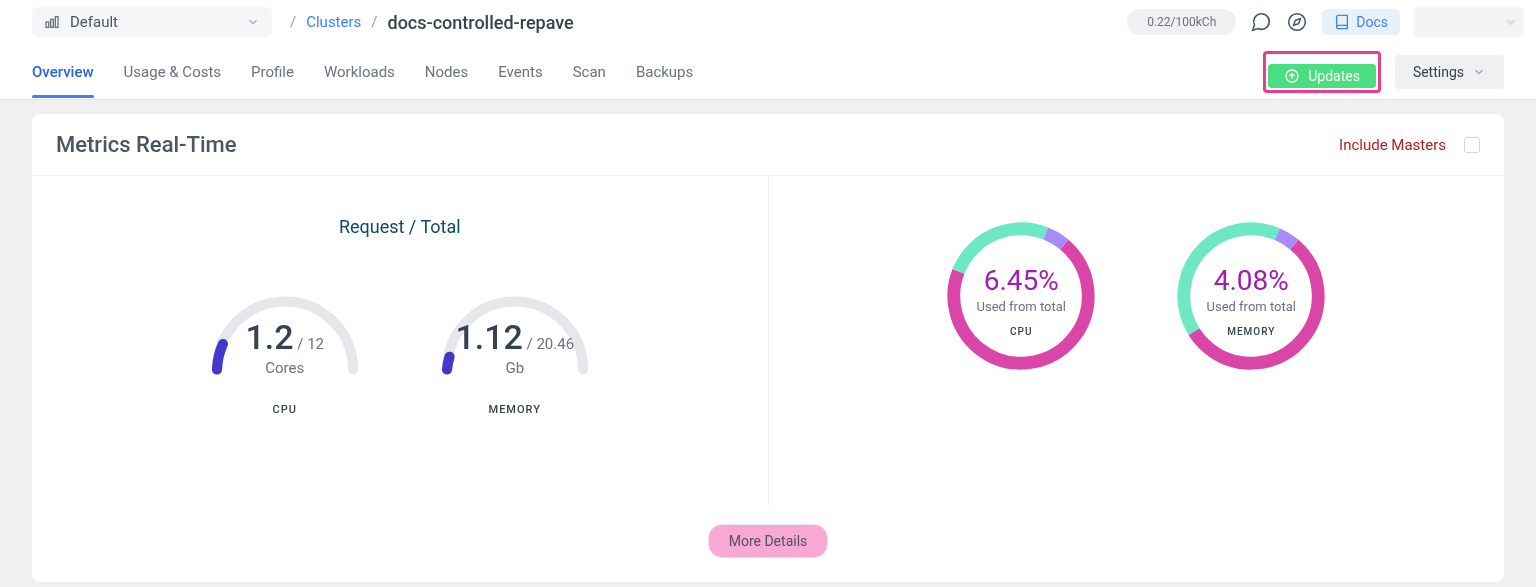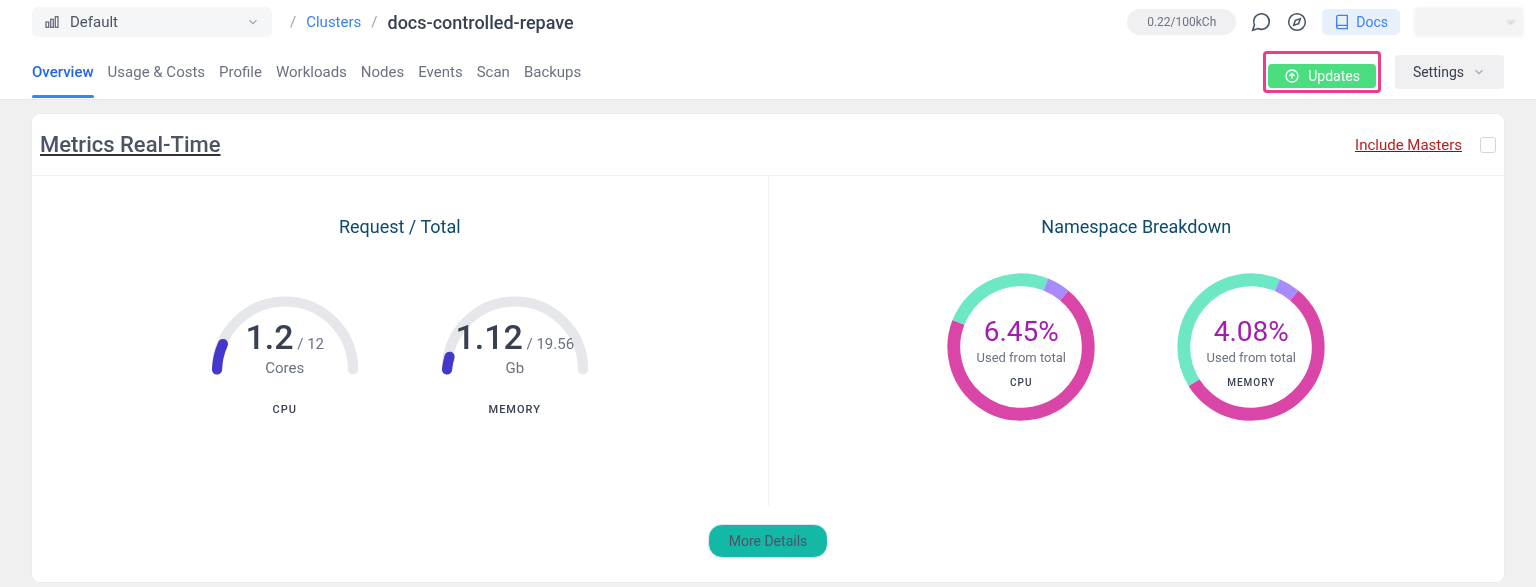--- a/index.html
+++ b/index.html
@@ -17,32 +17,32 @@
 .crumb-link { color: #3b82f6; cursor: pointer; }
 .crumb-current { color: #374151; font-weight: 500; font-size: 18px; }
 .top-right { margin-left: auto; display: flex; align-items: center; gap: 14px; }
 .pill { background: #f0f0f3; border-radius: 16px; padding: 6px 20px; font-size: 12px; color: #6b7280; }
 .icon-btn { width: 22px; height: 22px; display:flex; align-items:center; justify-content:center; color:#475569; cursor:pointer; }
 .docs-btn { display:flex; align-items:center; gap:6px; background:#e8f1fb; color:#3b82f6; padding:5px 12px; border-radius:5px; font-size:14px; cursor:pointer; }
 .account-blur { width:110px; height:30px; background:#f4f4f4; border-radius:4px; filter: blur(1px); display:flex; align-items:center; justify-content:flex-end; padding-right:6px; }
 
 
 .tabsrow { display:flex; align-items:center; height:56px; background:#fff; padding:0 32px; border-bottom:1px solid #e5e7eb; }
-.tabs { display:flex; gap:14px;text-align:center; }
+.tabs { display:flex; gap:30px;text-align:center; }
 .tab { color:#6b7280; font-size:15px; padding:16px 0; cursor:pointer; position:relative; }
 .tab.active { color:#2563eb; font-weight:500; }
 .tab.active::after { content:""; position:absolute; bottom:-1px; left:0; right:0; height:3px; background:#3b82f6; border-radius:2px; }
 .tabs-right { margin-left:auto; display:flex; align-items:center; gap:14px; }
 .updates-wrap { border:3px solid #e83e8c; border-radius:4px; padding:2px; }
 .updates-btn { display:flex; align-items:center; gap:8px; background:#4ade80; color:#fff; padding:4px 16px; border-radius:4px; font-size:14px; cursor:pointer;margin-top:8px; }
 .settings-btn { display:flex; align-items:center; gap:8px; background:#f0f0f3; color:#374151; padding:9px 18px; border-radius:4px; font-size:14px; cursor:pointer; }
 
 
 .card { margin:14px 32px 0 32px; background:#fff; border-radius:8px; box-shadow:0 0 2px rgba(0,0,0,.05); }
-.card-header { display:flex; padding:18px 8px; border-bottom:1px solid #f0f0f0;text-decoration:underline; }
+.card-header { display:flex; padding:18px 24px; border-bottom:1px solid #f0f0f0; }
 .card-title { font-size:22px; font-weight:500; color:#4b5563; }
 .include-masters { margin-left:auto; display:flex; align-items:center; gap:18px; font-size:15px; color:#b91c1c; }
 .checkbox { width:16px; height:16px; border:1px solid #d1d5db; border-radius:3px; cursor:pointer; }
 
 .metrics-body { display:flex; height:330px; }
 .metrics-left, .metrics-right { flex:1; display:flex; flex-direction:column; align-items:center; padding-top:40px; position:relative; }
 .metrics-left { border-right:1px solid #f0f0f0; }
 .section-title { font-size:18px; color:#0c4a6e; margin-bottom:30px; }
 
 .gauges { display:flex; gap:60px; }
@@ -55,21 +55,21 @@
 
 .donuts { display:flex; gap:70px; }
 .donut { display:flex; flex-direction:column; align-items:center; position:relative; }
 .donut-svg { width:160px; height:160px; }
 .donut-center { position:absolute; top:48px; width:100%; text-align:center; }
 .donut-pct { font-size:28px; font-weight:400; color:#a21caf; }
 .donut-sub { font-size:13px; color:#6b7280; margin-top:2px; }
 .donut-label { font-size:10px; letter-spacing:1px; color:#374151; margin-top:8px; font-weight:500; position:absolute; top:102px; width:100%; text-align:center; }
 
 .more-details { display:flex; justify-content:center; padding:18px 0 24px 0; }
-.more-btn { border:1px solid #e5e7eb; background:#14b8a6; padding:8px 20px; border-radius:14px; font-size:14px; color:#4b5563; cursor:pointer; }
+.more-btn { border:1px solid #e5e7eb; background:#f9a8d4; padding:8px 20px; border-radius:14px; font-size:14px; color:#4b5563; cursor:pointer; }
 </style>
 </head>
 <body>
 
 <div class="topbar">
   <div class="project-select">
     <div class="project-select-left">
       <svg class="project-icon" viewBox="0 0 24 24" fill="none" stroke="currentColor" stroke-width="2">
           <rect x="3" y="12" width="4" height="8"></rect>
           <rect x="10" y="8" width="4" height="12"></rect>
@@ -173,30 +173,29 @@
           <div class="gauge-label">CPU</div>
         </div>
 
         <div class="gauge">
           <svg class="gauge-svg" viewBox="0 0 200 140">
             <path d="M 20 120 A 80 80 0 1 1 180 120" stroke="#e5e7eb" stroke-width="12" fill="none" stroke-linecap="round"></path>
             <path d="M 20 120 A 80 80 0 0 1 23 105" stroke="#4338ca" stroke-width="12" fill="none" stroke-linecap="round"></path>
           </svg>
           <div class="gauge-vals">
             <span class="gauge-main">1.12</span>
-            <span>/ 19.56</span>
+            <span>/ 20.46</span>
             <div class="gauge-unit">Gb</div>
           </div>
           <div class="gauge-label">MEMORY</div>
         </div>
       </div>
     </div>
 
     <div class="metrics-right">
-      <div class="section-title">Namespace Breakdown</div>
       <div class="donuts">
 
         <div class="donut">
           <svg class="donut-svg" viewBox="0 0 100 100">
             <circle cx="50" cy="50" r="42" fill="none" stroke="#d946a7" stroke-width="8" stroke-dasharray="184 264" stroke-dashoffset="0" transform="rotate(-50 50 50)"></circle>
             <circle cx="50" cy="50" r="42" fill="none" stroke="#6ee7c5" stroke-width="8" stroke-dasharray="66 264" stroke-dashoffset="-184" transform="rotate(-50 50 50)"></circle>
             <circle cx="50" cy="50" r="42" fill="none" stroke="#a78bfa" stroke-width="8" stroke-dasharray="14 264" stroke-dashoffset="-250" transform="rotate(-50 50 50)"></circle>
           </svg>
           <div class="donut-center">
             <div class="donut-pct">6.45%</div>

